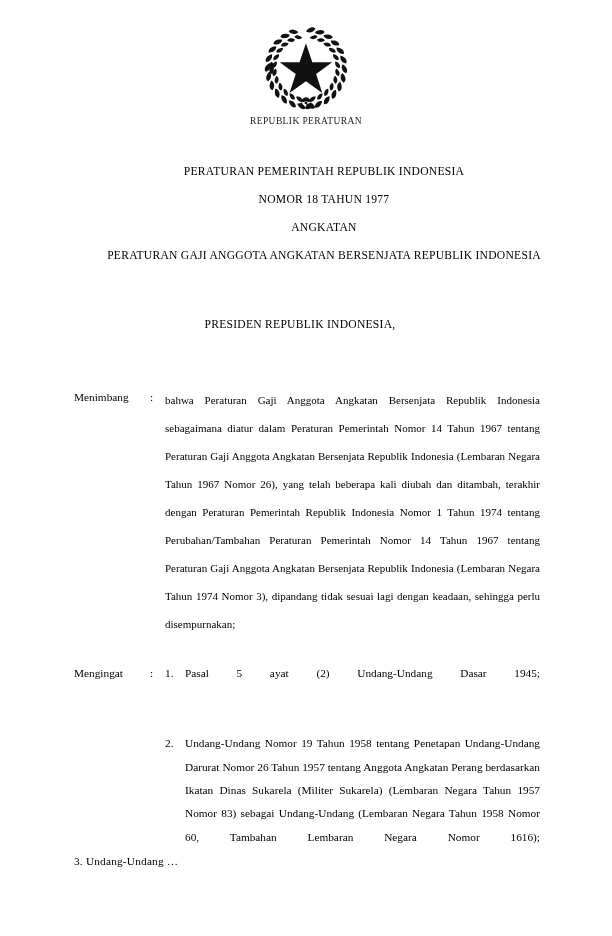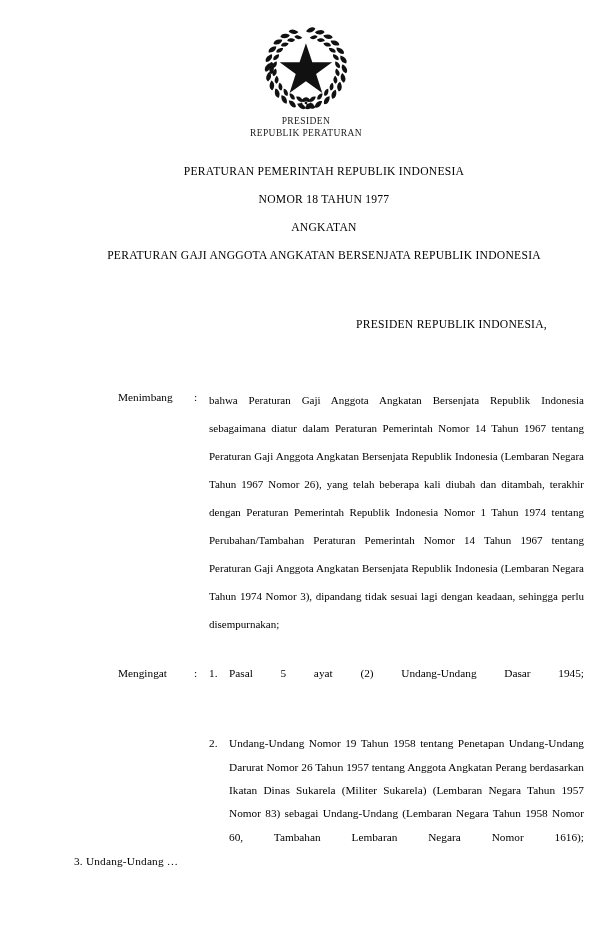--- a/index.html
+++ b/index.html
@@ -59,33 +59,32 @@
     font-size: 11.6px;
     line-height: 28px;
     letter-spacing: 0.25px;
     white-space: nowrap;
   }
   .title-line.wrap { white-space: normal; }
 
   .president-line {
     position: absolute;
     top: 318px;
-    left: 77px;
+    left: 65px;
     width: 470px;
-    text-align: right;
+    text-align: center;
     font-size: 11.6px;
     letter-spacing: 0.25px;
   }
 
   
   .clause {
     position: absolute;
     left: 74px;
     width: 466px;
-    margin-left: 44px;
   }
   .clause-label {
     position: absolute;
     left: 0;
     top: 0;
     width: 74px;
     font-size: 11.3px;
     line-height: 23.4px;
   }
   .clause-colon {
@@ -232,21 +231,20 @@
             <circle cx="0" cy="38" r="1.5"></circle>
             <circle cx="-5" cy="38.6" r="1.1"></circle>
             <circle cx="5" cy="38.6" r="1.1"></circle>
           </g>
         </g>
 
         <polygon points="50,17 58.9,43.4 86.6,43.4 64.2,59.7 72.8,86.1 50,69.7 27.2,86.1 35.8,59.7 13.4,43.4 41.1,43.4" transform="translate(0,-1) scale(0.78) translate(14,14)"></polygon>
       </g>
     </svg>
     <div class="emblem-caption">
-      <div>PRESIDEN</div>
       <div>REPUBLIK PERATURAN</div>
     </div>
   </div>
 
   <div class="title-block">
     <div class="title-line">PERATURAN PEMERINTAH REPUBLIK INDONESIA</div>
     <div class="title-line">NOMOR 18 TAHUN 1977</div>
     <div class="title-line">ANGKATAN</div>
     <div class="title-line wrap">PERATURAN GAJI ANGGOTA ANGKATAN BERSENJATA REPUBLIK INDONESIA</div>
   </div>

